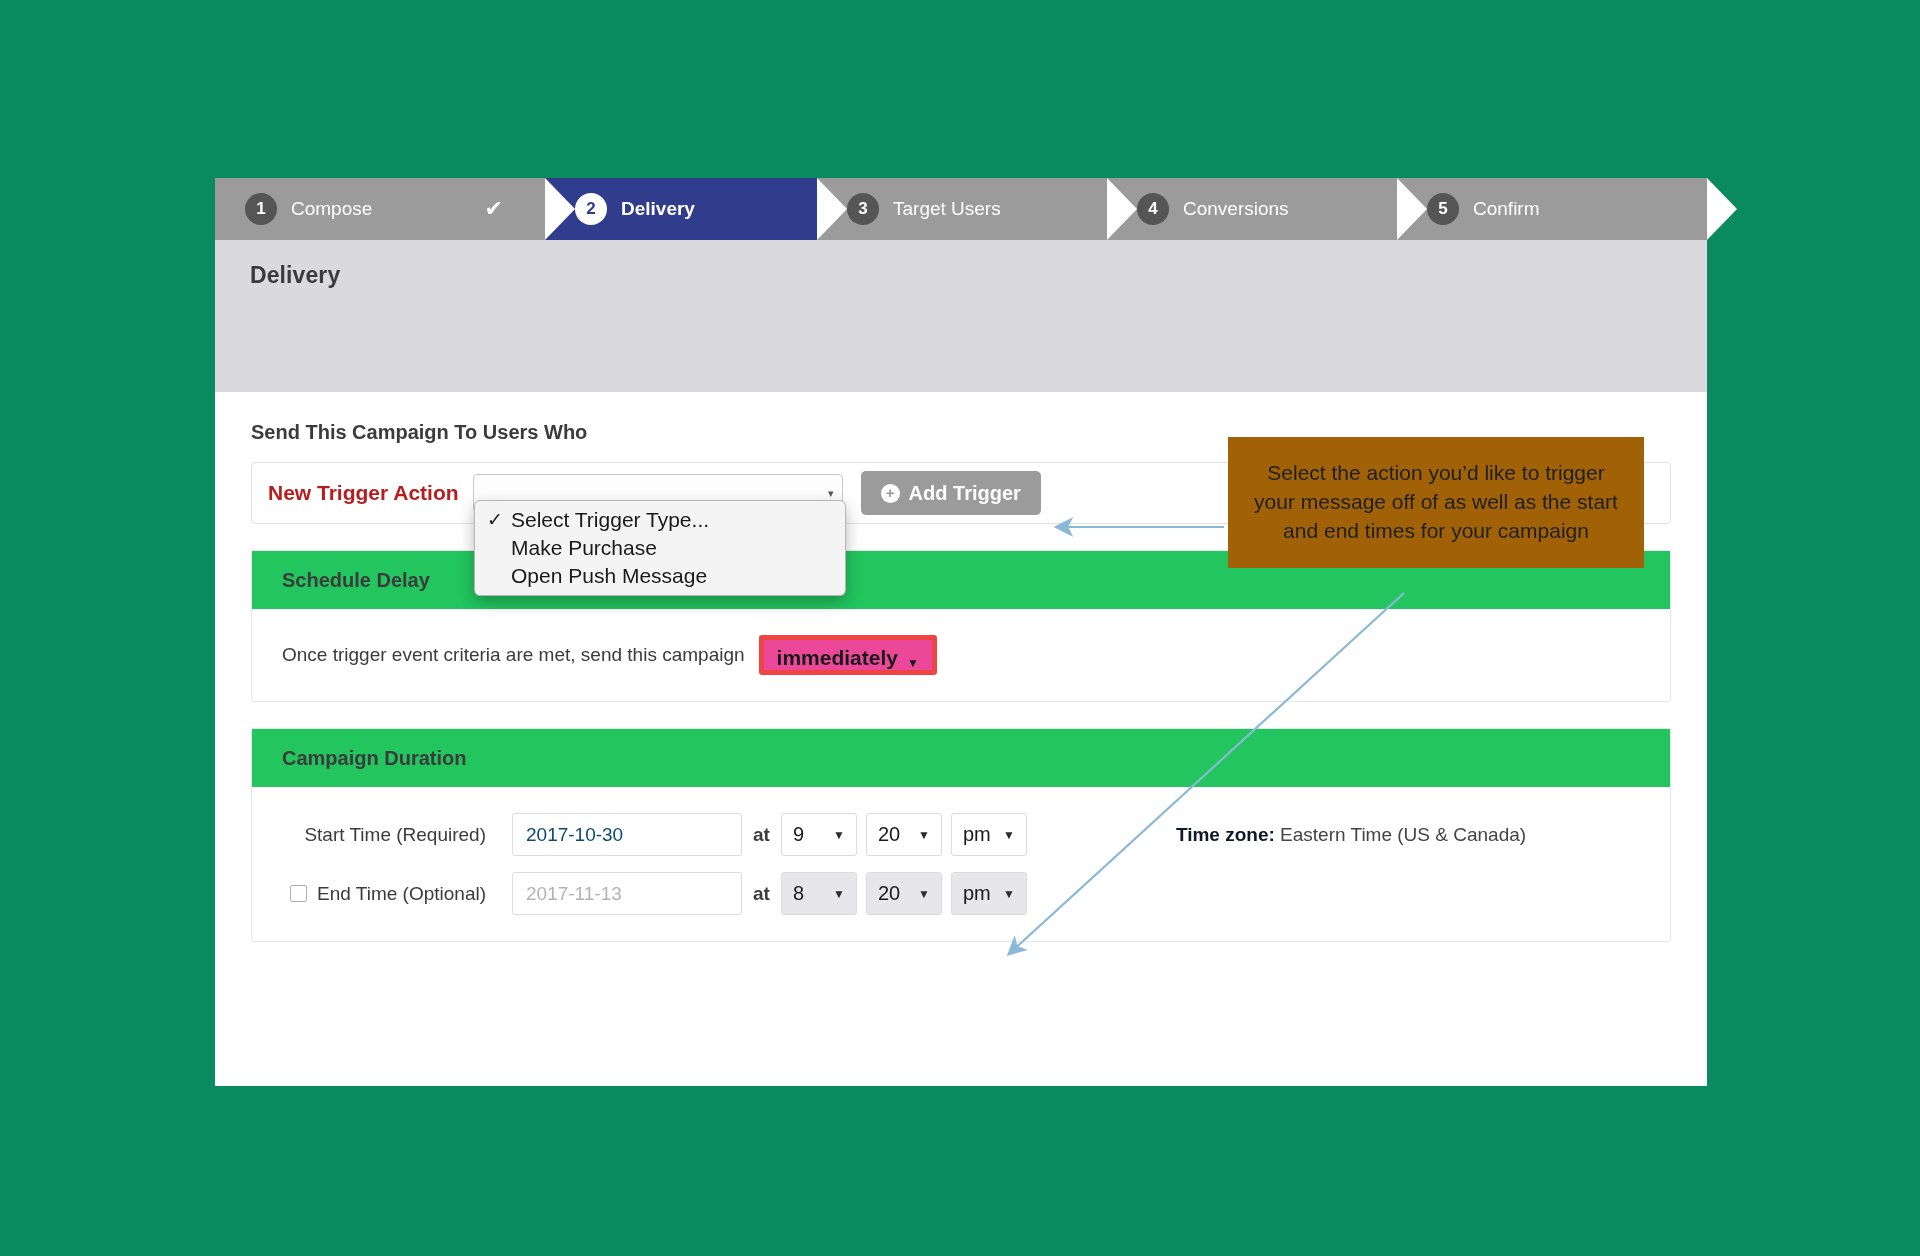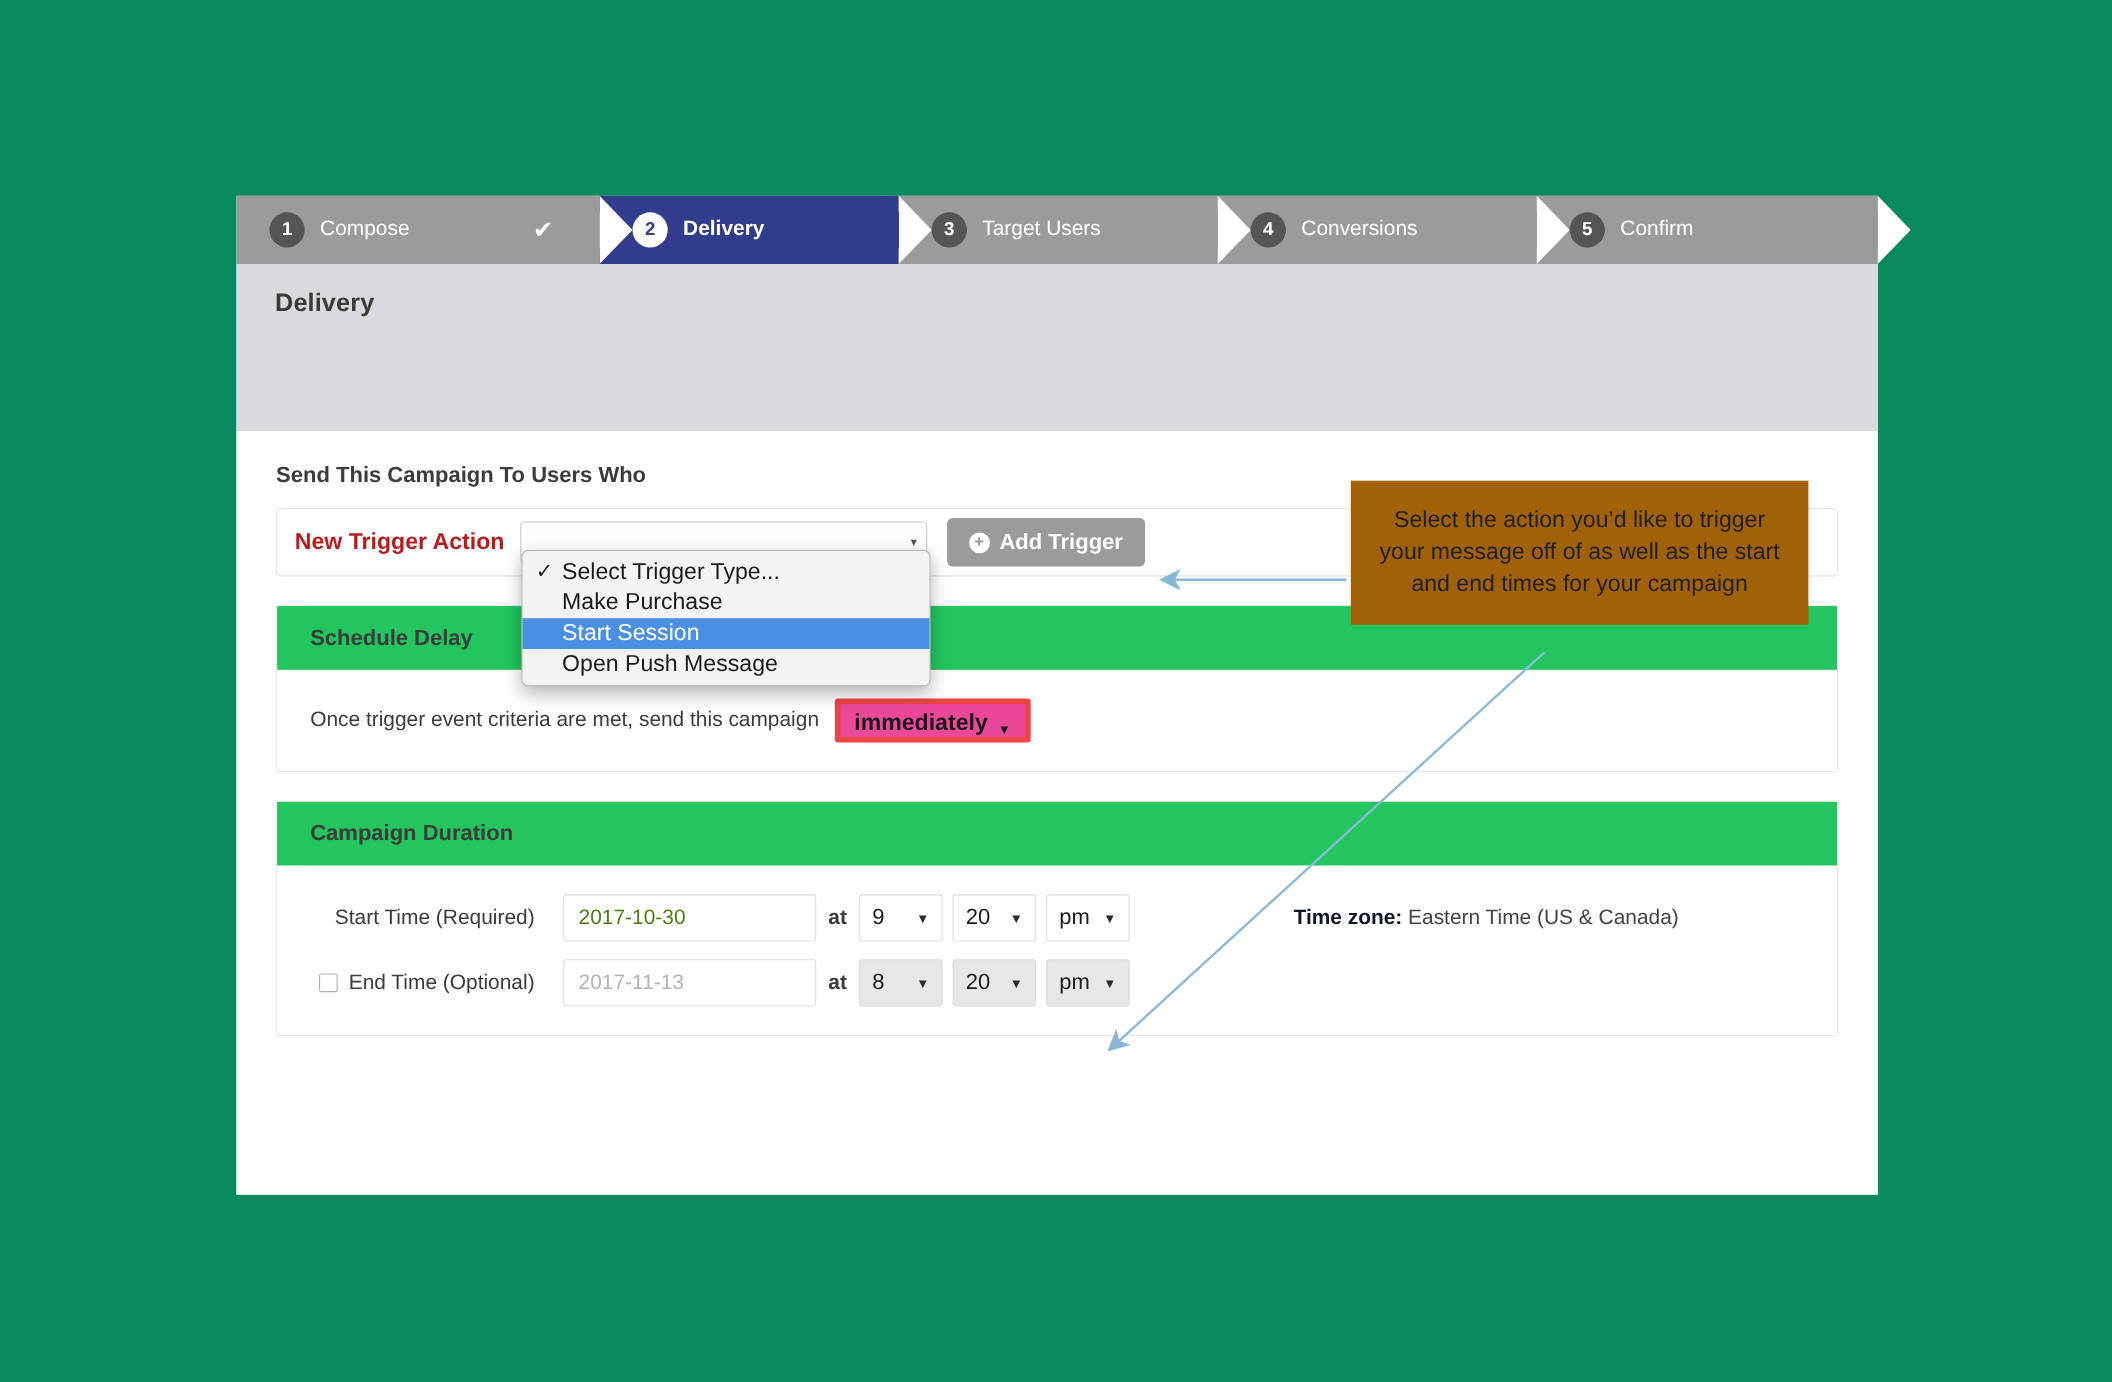--- a/index.html
+++ b/index.html
@@ -328,21 +328,21 @@
   }
   .date-field {
     width: 230px; height: 43px;
     border: 1px solid #dddddd;
     border-radius: 3px;
     background: #ffffff;
     display: flex;
     align-items: center;
     padding-left: 13px;
     font-size: 19px;
-    color: #4d7c0f;
+    color: #0c4a6e;
   }
   .date-field.disabled { color: #b3b3b3; }
   .at-word { margin: 0 11px; font-size: 19px; font-weight: bold; color: #3b3b3b; }
   .time-sel {
     height: 43px;
     min-width: 76px;
     border: 1px solid #dddddd;
     border-radius: 3px;
     background: #ffffff;
     display: flex;
@@ -526,23 +526,20 @@
 </div>
 
 <div class="dropdown-menu">
   <div class="dd-item">
     <span class="tick">✓</span>
     <span>Select Trigger Type...</span>
   </div>
   <div class="dd-item">
     <span>Make Purchase</span>
   </div>
-  <div class="dd-item selected">
-    <span>Start Session</span>
-  </div>
   <div class="dd-item">
     <span>Open Push Message</span>
   </div>
 </div>
 
 <div class="callout">Select the action you’d like to trigger your message off of as well as the start and end times for your campaign</div>
 
 <svg class="arrow-svg" viewBox="0 0 1920 1256">
   <defs>
     <marker id="ah" markerWidth="9" markerHeight="9" refX="7" refY="4.5" orient="auto">

